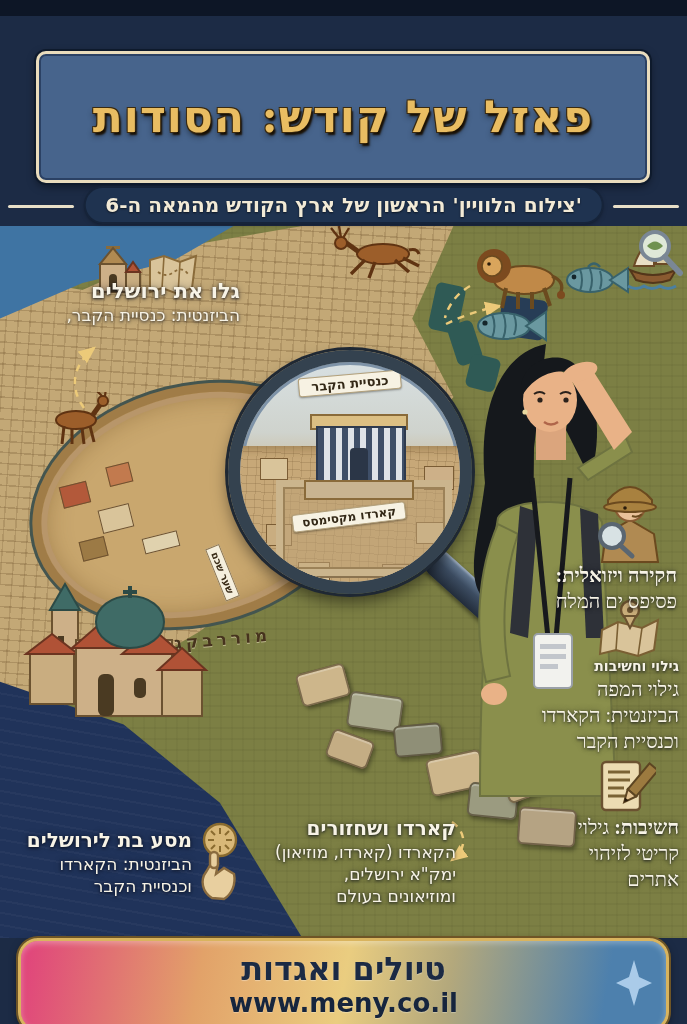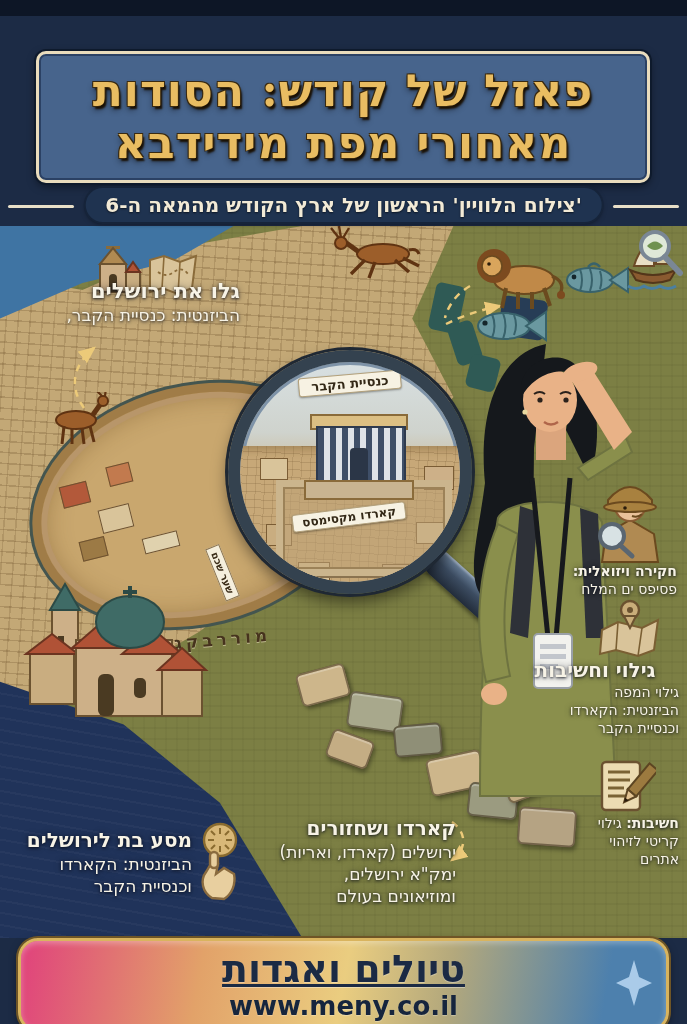--- a/index.html
+++ b/index.html
@@ -80,42 +80,41 @@
     transform:rotate(42deg);transform-origin:left center;z-index:9;
     background:linear-gradient(180deg,#6d839c 0%,#3c4c61 45%,#222c3a 100%);
     box-shadow:0 2px 4px rgba(0,0,0,.45), inset 0 2px 2px rgba(255,255,255,.3);}
   .handle:after{content:"";position:absolute;right:-4px;top:-2px;bottom:-2px;width:18px;border-radius:8px;
     background:#1c242f;}
   
   .anno{position:absolute;direction:rtl;text-align:right;color:#f7f3e6;z-index:20;
     text-shadow:0 1px 3px rgba(8,12,22,.85),0 0 7px rgba(8,12,22,.45);}
   .anno .t{font-weight:bold;font-size:21px;line-height:1.25;}
   .anno .l{font-size:17px;font-weight:500;line-height:1.3;}
-  .anno.small .t{font-size:20px;text-align:center;}
-  .anno.small .l{font-size:14px;}
+  .anno.small .t{font-size:14px;}
+  .anno.small .l{font-size:20px;font-family:Liberation Serif, serif;}
   .icon{position:absolute;z-index:18;}
   .icon svg{display:block;}
   
   .footer-banner{position:absolute;left:18px;top:922px;width:645px;height:88px;border-radius:20px;
     border:3px solid #d9b45e;box-shadow:0 0 0 2px #6e5526, 0 3px 8px rgba(0,0,0,.5), inset 0 2px 6px rgba(255,255,255,.35);
     background:linear-gradient(100deg,#e0427c 0%,#e2a269 28%,#eacd80 50%,#b3a87c 66%,#4d80ad 90%);
     display:flex;flex-direction:column;align-items:center;justify-content:center;direction:rtl;}
-  .footer-title{font-size:38px;font-weight:bold;color:#1b2a44;line-height:1.1;
-    text-shadow:0 1px 1px rgba(255,255,255,.35);text-decoration:underline;}
+  .footer-title{font-size:32px;font-weight:bold;color:#1b2a44;line-height:1.1;
+    text-shadow:0 1px 1px rgba(255,255,255,.35);}
   .footer-url{font-size:26px;font-weight:bold;color:#16253d;text-shadow:0 1px 1px rgba(255,255,255,.3);cursor:pointer;}
   .arrows{position:absolute;inset:0;z-index:8;pointer-events:none;}
 </style>
 </head>
 <body>
 
 <div class="poster">
 
   <div class="title-panel">
     <div class="title-line">פאזל של קודש: הסודות</div>
-    <div class="title-line">מאחורי מפת מידידבא</div>
   </div>
   <div class="sub-line" style="left:8px;width:66px;"></div>
   <div class="sub-line" style="right:8px;width:66px;"></div>
   <div class="subtitle-pill">
     <span>'צילום הלוויין' הראשון של ארץ הקודש מהמאה ה-6</span>
   </div>
 
   <div class="scene">
     <div class="layer olive-tex"></div>
     <div class="layer land"></div>
@@ -386,21 +385,21 @@
   </div>
 
   <div class="anno" style="left:12px;top:812px;width:180px;">
     <div class="t" style="font-size:20px;">מסע בת לירושלים</div>
     <div class="l">הביזנטית: הקארדו</div>
     <div class="l">וכנסיית הקבר</div>
   </div>
 
   <div class="anno" style="left:238px;top:800px;width:218px;">
     <div class="t" style="font-size:20px;">קארדו ושחזורים</div>
-    <div class="l">ירושלים (קארדו, ואריות)</div>
+    <div class="l">הקארדו (קארדו, מוזיאון)</div>
     <div class="l">ימק"א ירושלים,</div>
     <div class="l">ומוזיאונים בעולם</div>
   </div>
 
   <div class="footer-banner">
     <div class="footer-title">טיולים ואגדות</div>
     <div class="footer-url">www.meny.co.il</div>
   </div>
   <div class="icon" style="left:616px;top:944px;z-index:40;">
     <svg width="36" height="46" viewBox="0 0 36 46">

